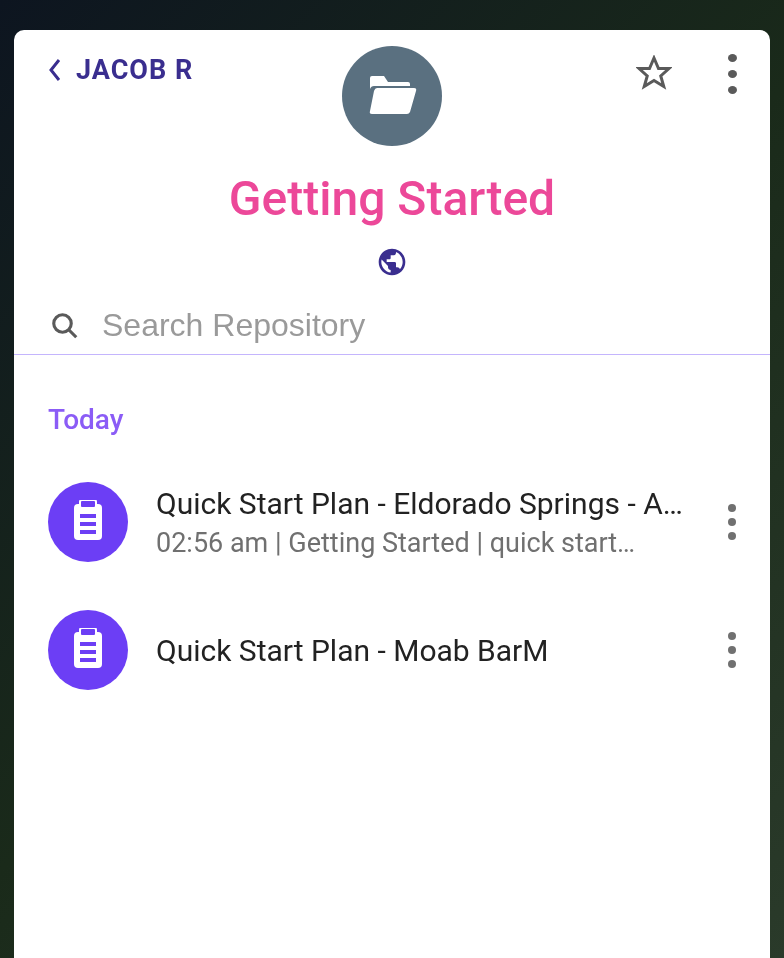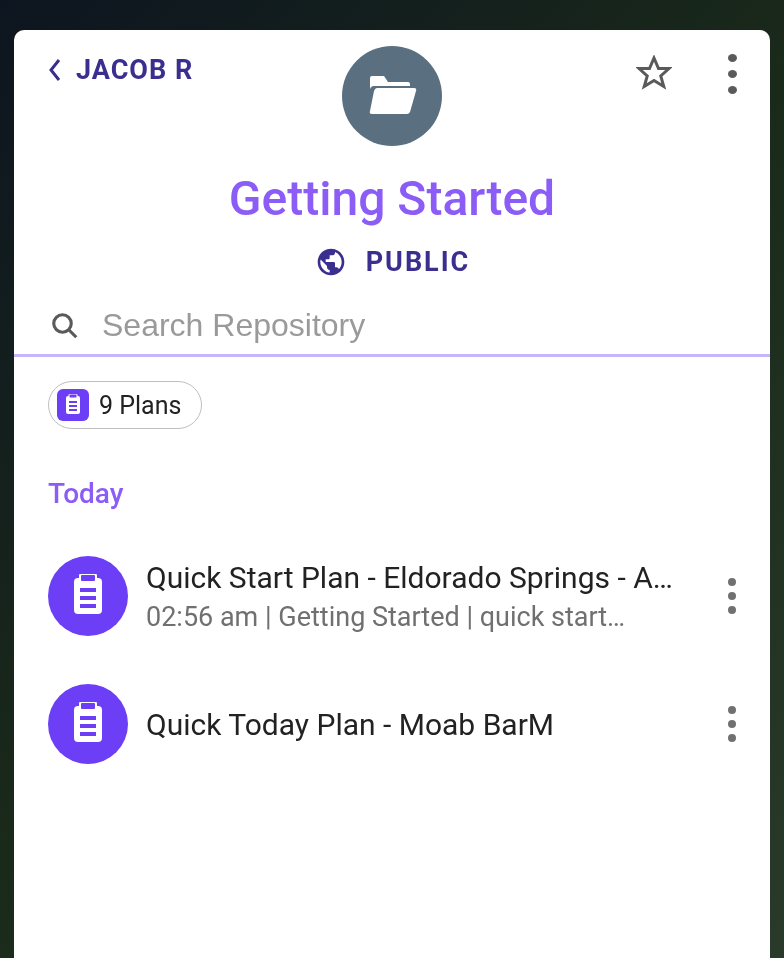--- a/index.html
+++ b/index.html
@@ -106,21 +106,21 @@
       margin: 0 auto;
       margin-top: -40px;
     }
     .folder-badge svg {
       fill: #ffffff;
     }
     .page-title {
       text-align: center;
       font-size: 48px;
       font-weight: 500;
-      color: #8b5cf6;
+      color: #ec4899;
       margin-top: 24px;
     }
     .visibility-row {
       display: flex;
       align-items: center;
       justify-content: center;
       gap: 18px;
       margin-top: 18px;
       margin-bottom: 28px;
     }
@@ -137,21 +137,21 @@
     .visibility-text {
       color: #3a2e8f;
       font-weight: 700;
       font-size: 27px;
       letter-spacing: 2px;
     }
     .search-row {
       display: flex;
       align-items: center;
       padding: 0 34px;
-      border-bottom: 3px solid #c4b5fd;
+      border-bottom: 1px solid #c4b5fd;
       padding-bottom: 10px;
       gap: 20px;
     }
     .search-icon {
       width: 34px;
       height: 34px;
       display: flex;
       align-items: center;
       justify-content: center;
     }
@@ -202,21 +202,21 @@
       color: #8b5cf6;
       font-weight: 500;
       margin: 48px 0 22px 34px;
     }
     .list {
       padding: 0 14px 0 34px;
     }
     .list-item {
       display: flex;
       align-items: center;
-      gap: 18px;
+      gap: 28px;
       padding: 24px 0;
     }
     .item-badge {
       width: 80px;
       height: 80px;
       background: #6c3ef5;
       border-radius: 50%;
       display: flex;
       align-items: center;
       justify-content: center;
@@ -302,46 +302,33 @@
     </div>
 
     <h1 class="page-title">Getting Started</h1>
 
     <div class="visibility-row">
       <span class="globe-icon">
         <svg width="32" height="32" viewBox="0 0 24 24">
             <path d="M12 2C6.48 2 2 6.48 2 12s4.48 10 10 10 10-4.48 10-10S17.52 2 12 2zm-1 17.93c-3.95-.49-7-3.85-7-7.93 0-.62.08-1.21.21-1.79L9 15v1c0 1.1.9 2 2 2v1.93zm6.9-2.54c-.26-.81-1-1.39-1.9-1.39h-1v-3c0-.55-.45-1-1-1H8v-2h2c.55 0 1-.45 1-1V7h2c1.1 0 2-.9 2-2v-.41c2.93 1.19 5 4.06 5 7.41 0 2.08-.8 3.97-2.1 5.39z"></path>
           </svg>
       </span>
-      <span class="visibility-text">PUBLIC</span>
     </div>
   </div>
 
   <div class="search-row">
     <span class="search-icon">
       <svg width="30" height="30" viewBox="0 0 24 24">
           <circle cx="10" cy="10" r="7"></circle>
           <line x1="21" y1="21" x2="15" y2="15"></line>
         </svg>
     </span>
     <input type="text" class="search-input" placeholder="Search Repository" style="">
   </div>
 
-  <div class="filter-chip">
-    <span class="chip-icon">
-      <svg width="18" height="22" viewBox="0 0 18 22">
-          <rect x="2" y="2" width="14" height="18" rx="2"></rect>
-          <rect x="5" y="0" width="8" height="4" rx="1" fill="#6c3ef5" stroke="#fff" stroke-width="1"></rect>
-          <line x1="5" y1="8" x2="13" y2="8" stroke="#6c3ef5" stroke-width="2"></line>
-          <line x1="5" y1="12" x2="13" y2="12" stroke="#6c3ef5" stroke-width="2"></line>
-          <line x1="5" y1="16" x2="13" y2="16" stroke="#6c3ef5" stroke-width="2"></line>
-        </svg>
-    </span>
-    <span class="chip-text">9 Plans</span>
-  </div>
 
   <div class="section-header">Today</div>
 
   <div class="list">
 
     <div class="list-item">
       <div class="item-badge">
         <svg width="36" height="44" viewBox="0 0 18 22">
             <rect x="2" y="2" width="14" height="18" rx="2"></rect>
             <rect x="5" y="0" width="8" height="4" rx="1" fill="#6c3ef5" stroke="#fff" stroke-width="1"></rect>
@@ -366,21 +353,21 @@
       <div class="item-badge">
         <svg width="36" height="44" viewBox="0 0 18 22">
             <rect x="2" y="2" width="14" height="18" rx="2"></rect>
             <rect x="5" y="0" width="8" height="4" rx="1" fill="#6c3ef5" stroke="#fff" stroke-width="1"></rect>
             <line x1="5" y1="8" x2="13" y2="8" stroke="#6c3ef5" stroke-width="2"></line>
             <line x1="5" y1="12" x2="13" y2="12" stroke="#6c3ef5" stroke-width="2"></line>
             <line x1="5" y1="16" x2="13" y2="16" stroke="#6c3ef5" stroke-width="2"></line>
           </svg>
       </div>
       <div class="item-content">
-        <div class="item-title">Quick Today Plan - Moab BarM</div>
+        <div class="item-title">Quick Start Plan - Moab BarM</div>
       </div>
       <span class="item-more">
         <span></span>
           <span></span>
           <span></span>
       </span>
     </div>
 
   </div>
 

